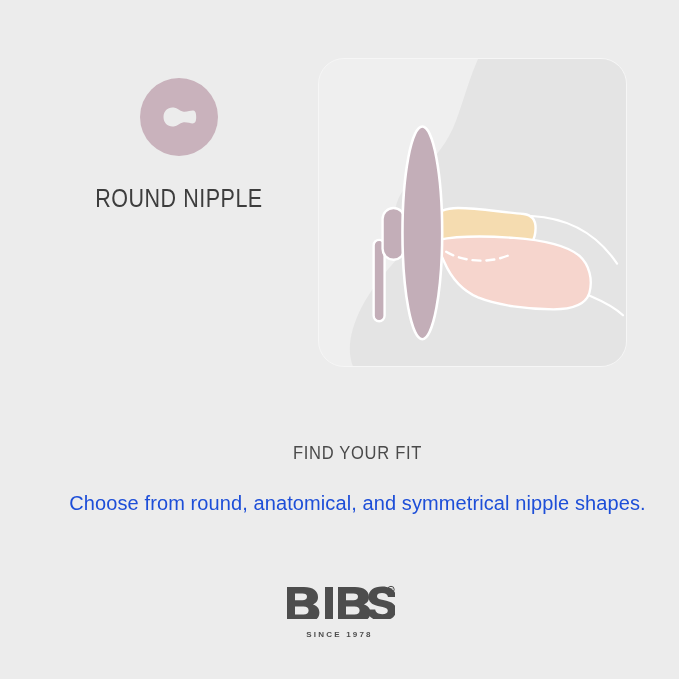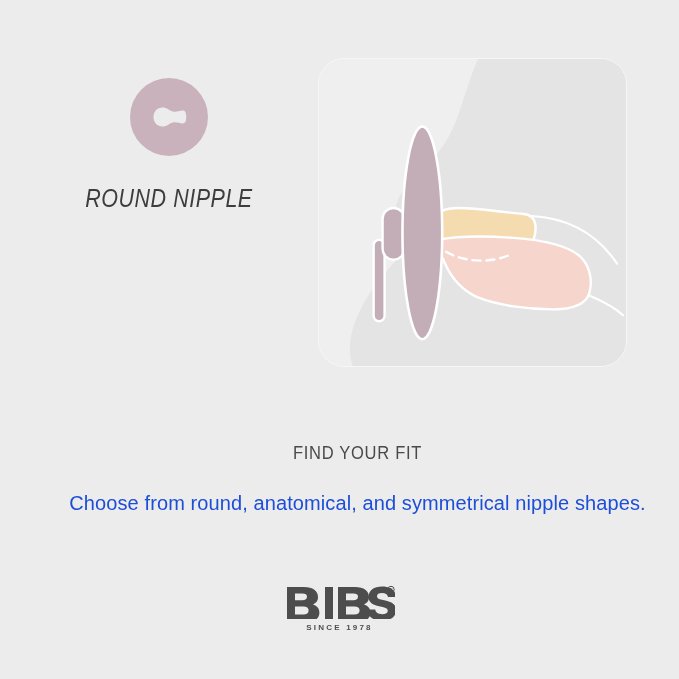--- a/index.html
+++ b/index.html
@@ -20,24 +20,23 @@
     position: absolute;
     left: 0;
     top: 0;
     width: 679px;
     height: 400px;
   }
 
   
   .feature-col {
     position: absolute;
-    left: 45px;
+    left: 55px;
     top: 78px;
     width: 248px;
-    font-style: italic;
   }
   .feature-icon-wrap {
     width: 248px;
     display: flex;
     justify-content: center;
     margin-bottom: 30px;
   }
   .feature-icon {
     width: 78px;
     height: 78px;
@@ -111,20 +110,21 @@
     position: absolute;
     left: 0;
     top: 585px;
     width: 679px;
     text-align: center;
   }
   .brand-logo {
     display: inline-block;
   }
   .brand-tagline {
+    margin-top: 7px;
     font-size: 8px;
     letter-spacing: 2.2px;
     color: #4d4d4d;
     font-weight: bold;
   }
 </style>
 </head>
 <body>
 
 <div class="top-section">

